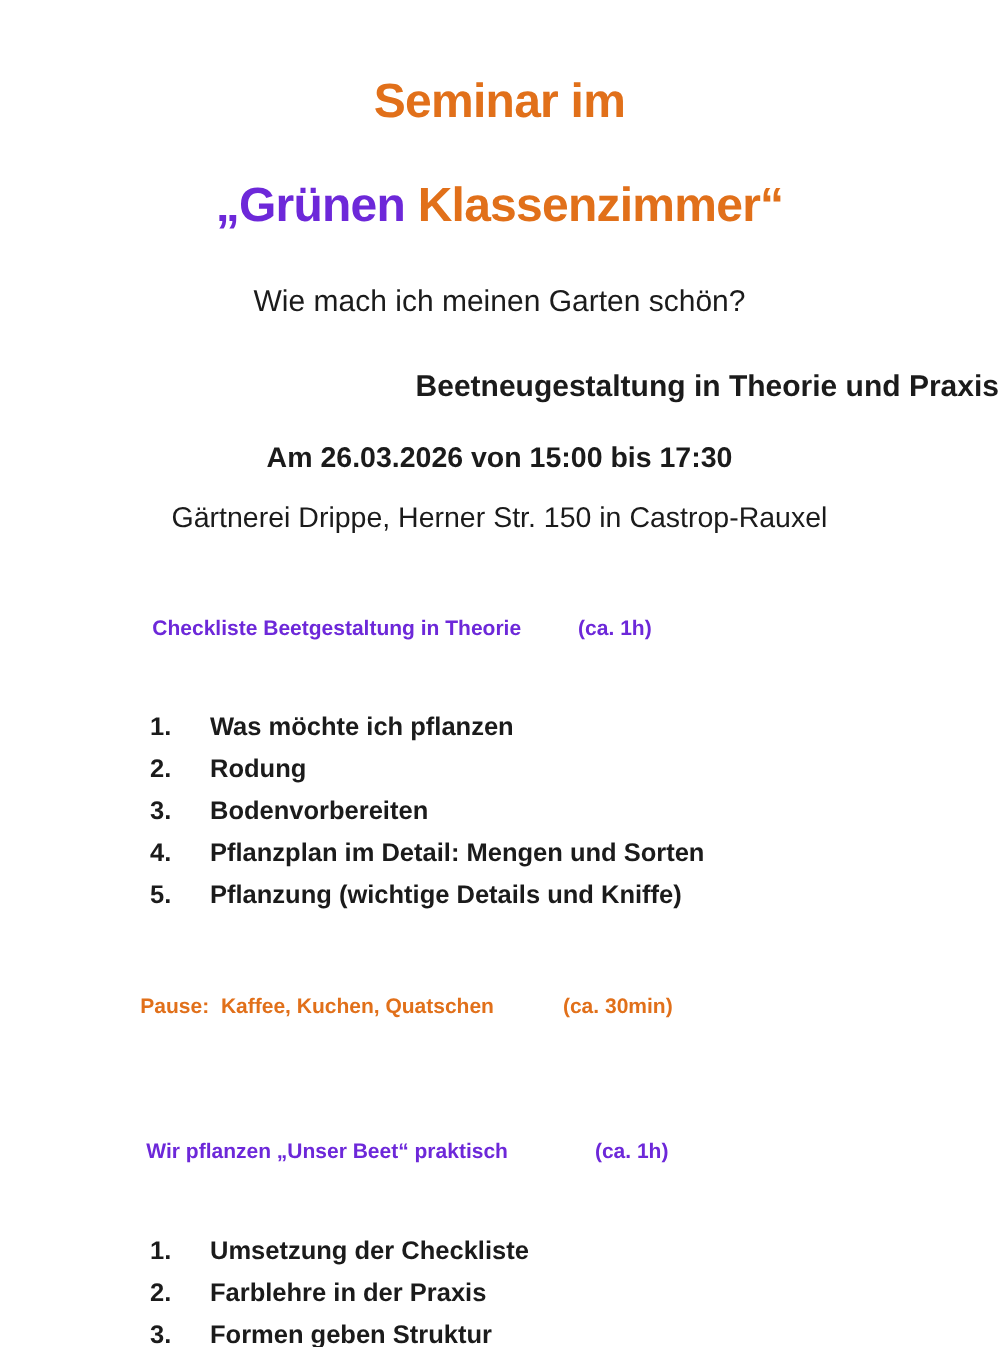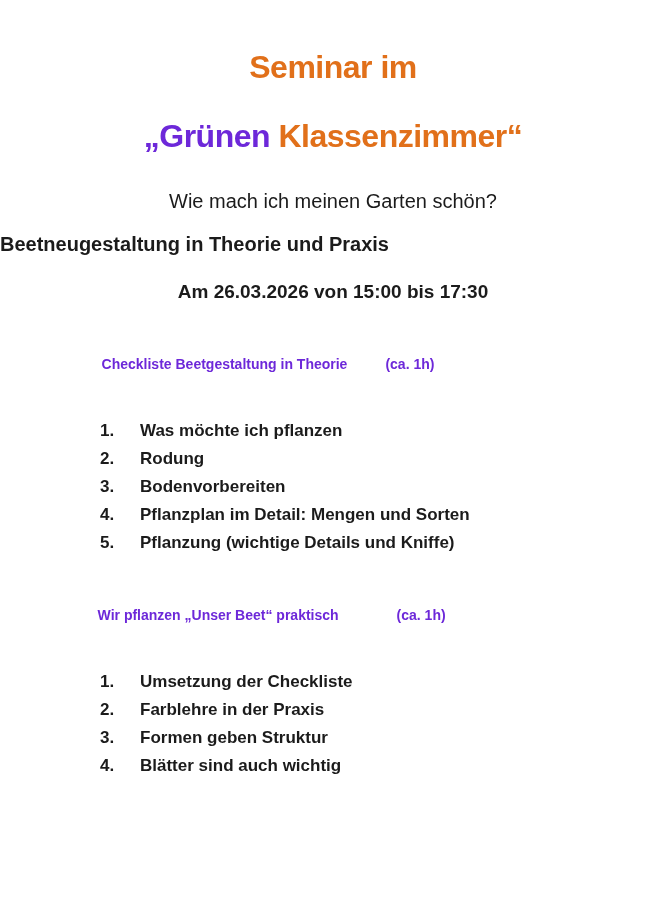--- a/index.html
+++ b/index.html
@@ -28,22 +28,22 @@
     text-align:center;
     font-size:32px; font-weight:bold; line-height:40px;
     letter-spacing:-0.5px;
   }
   .sub1 {
     margin-top:32px;
     text-align:center;
     font-size:20px; font-weight:normal; line-height:26px;
   }
   .sub2 {
-    margin-top:17px;
-    text-align:left;
+    margin-top:31px;
+    text-align:right;
     font-size:20px; font-weight:bold; line-height:26px;
   }
   .date-line {
     margin-top:23px;
     text-align:center;
     font-size:19px; font-weight:bold; line-height:24px;
   }
   .loc-line {
     margin-top:16px;
     text-align:center;
@@ -85,20 +85,21 @@
   <div class="title2">
     <span class="green">„Grünen </span><span class="orange">Klassenzimmer“</span>
   </div>
 
   <div class="sub1">Wie mach ich meinen Garten schön?</div>
 
   <div class="sub2">Beetneugestaltung in Theorie und Praxis</div>
 
   <div class="date-line">Am 26.03.2026 von 15:00 bis 17:30</div>
 
+  <div class="loc-line">Gärtnerei Drippe, Herner Str. 150 in Castrop-Rauxel</div>
 
   <div class="sec-heading h-theory green">
     <span>Checkliste Beetgestaltung in Theorie</span><span class="duration">(ca. 1h)</span>
   </div>
 
   <ol class="num-list">
     <li>
       <span class="num">1.</span>
       <span>Was möchte ich pflanzen</span>
     </li>
@@ -113,20 +114,23 @@
     <li>
       <span class="num">4.</span>
       <span>Pflanzplan im Detail: Mengen und Sorten</span>
     </li>
     <li>
       <span class="num">5.</span>
       <span>Pflanzung (wichtige Details und Kniffe)</span>
     </li>
   </ol>
 
+  <div class="sec-heading h-pause orange">
+    <span>Pause:  Kaffee, Kuchen, Quatschen</span><span class="duration">(ca. 30min)</span>
+  </div>
 
   <div class="sec-heading h-practice green">
     <span>Wir pflanzen „Unser Beet“ praktisch</span><span class="duration">(ca. 1h)</span>
   </div>
 
   <ol class="num-list">
     <li>
       <span class="num">1.</span>
       <span>Umsetzung der Checkliste</span>
     </li>

